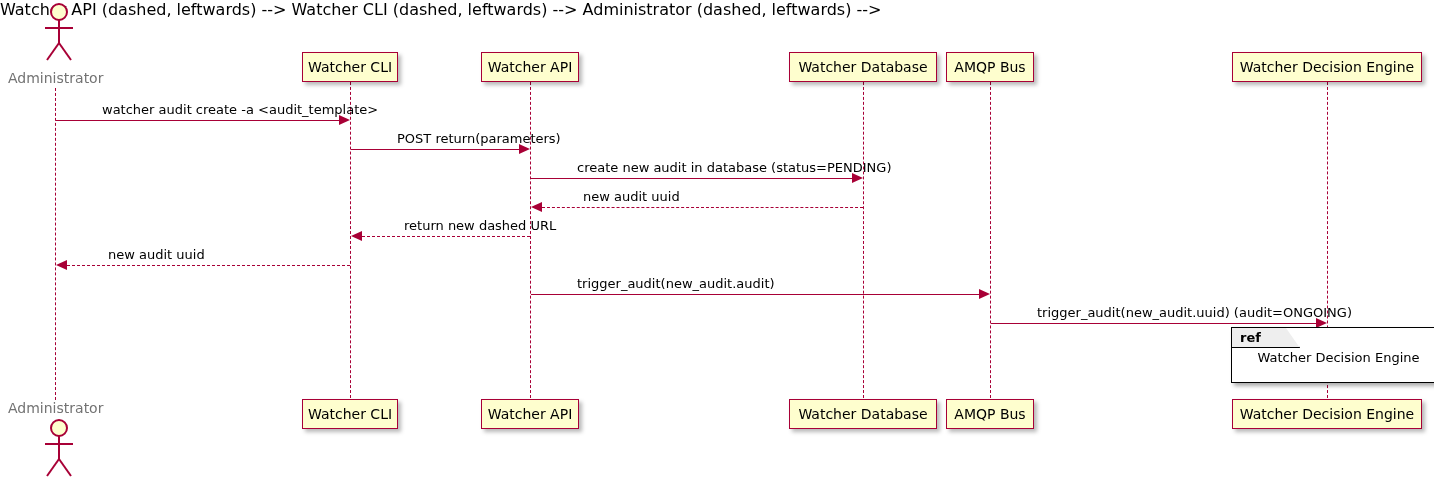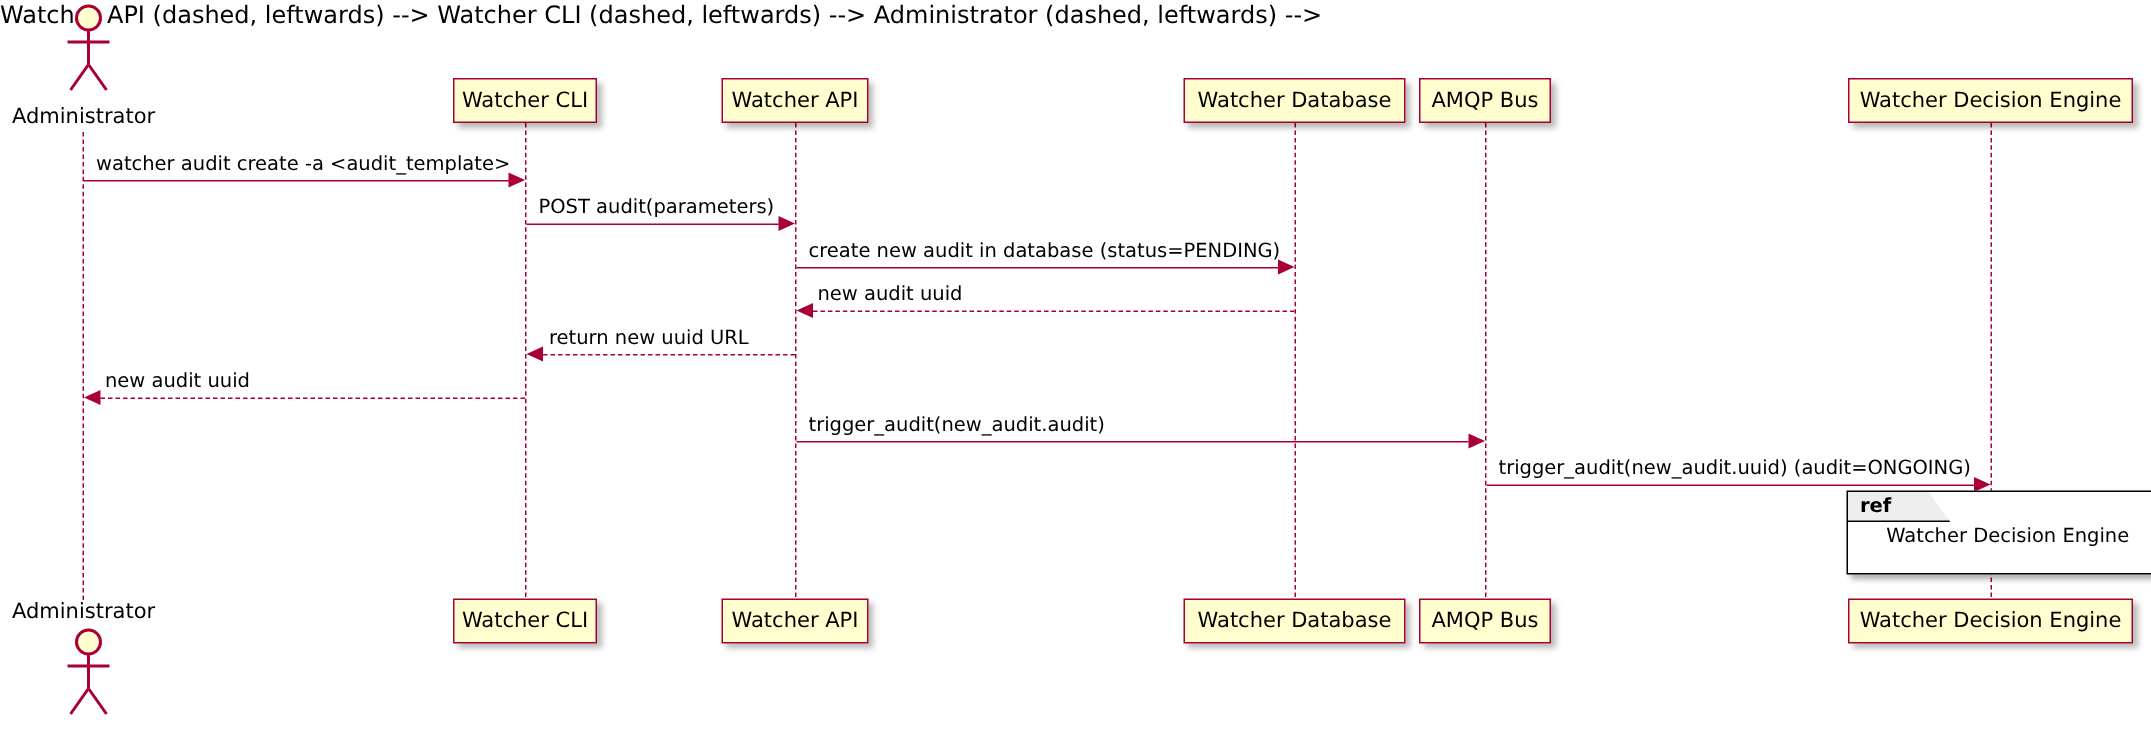--- a/index.html
+++ b/index.html
@@ -41,21 +41,21 @@
     padding: 0 9px;
     height: 30px;
   }
   
   .actor {
     position: absolute;
   }
   .actor-label {
     position: absolute;
     font-size: 14px;
-    color: #000000;
+    color: #737373;
     white-space: nowrap;
   }
   
   .msg {
     position: absolute;
     height: 0;
     border-top: 1.4px solid #A80036;
   }
   .msg.dashed {
     border-top: 1.4px dashed #A80036;
@@ -74,20 +74,21 @@
     border-top: 5px solid transparent;
     border-bottom: 5px solid transparent;
     border-right: 11px solid #A80036;
   }
   .msg-label {
     position: absolute;
     font-size: 13px;
     color: #000000;
     white-space: nowrap;
     line-height: 1;
+    margin-left: 38px;
   }
   
   .ref-box {
     position: absolute;
     box-sizing: border-box;
     background: #ffffff;
     border: 1.5px solid #000000;
     box-shadow: 3px 3px 4px rgba(0,0,0,0.33);
   }
   .ref-tab {
@@ -168,36 +169,36 @@
   </div>
 
   
 
   
   <div class="msg-label" style="left:64px; top:103px;">watcher audit create -a &lt;audit_template&gt;</div>
   <div class="msg" style="left:56px; top:120px; width:284px;"></div>
   <div class="arrowhead right" style="left:339px; top:115px;"></div>
 
   
-  <div class="msg-label" style="left:359px; top:132px;">POST audit(parameters)</div>
+  <div class="msg-label" style="left:359px; top:132px;">POST return(parameters)</div>
   <div class="msg" style="left:351px; top:149px; width:168px;"></div>
   <div class="arrowhead right" style="left:519px; top:144px;"></div>
 
   
   <div class="msg-label" style="left:539px; top:161px;">create new audit in database (status=PENDING)</div>
   <div class="msg" style="left:531px; top:178px; width:321px;"></div>
   <div class="arrowhead right" style="left:852px; top:173px;"></div>
 
    Watcher API (dashed, leftwards) --&gt;
   <div class="msg-label" style="left:545px; top:190px;">new audit uuid</div>
   <div class="msg dashed" style="left:542px; top:207px; width:321px;"></div>
   <div class="arrowhead left" style="left:531px; top:202px;"></div>
 
    Watcher CLI (dashed, leftwards) --&gt;
-  <div class="msg-label" style="left:366px; top:219px;">return new uuid URL</div>
+  <div class="msg-label" style="left:366px; top:219px;">return new dashed URL</div>
   <div class="msg dashed" style="left:362px; top:236px; width:168px;"></div>
   <div class="arrowhead left" style="left:351px; top:231px;"></div>
 
    Administrator (dashed, leftwards) --&gt;
   <div class="msg-label" style="left:70px; top:248px;">new audit uuid</div>
   <div class="msg dashed" style="left:67px; top:265px; width:283px;"></div>
   <div class="arrowhead left" style="left:56px; top:260px;"></div>
 
   
   <div class="msg-label" style="left:539px; top:277px;">trigger_audit(new_audit.audit)</div>

